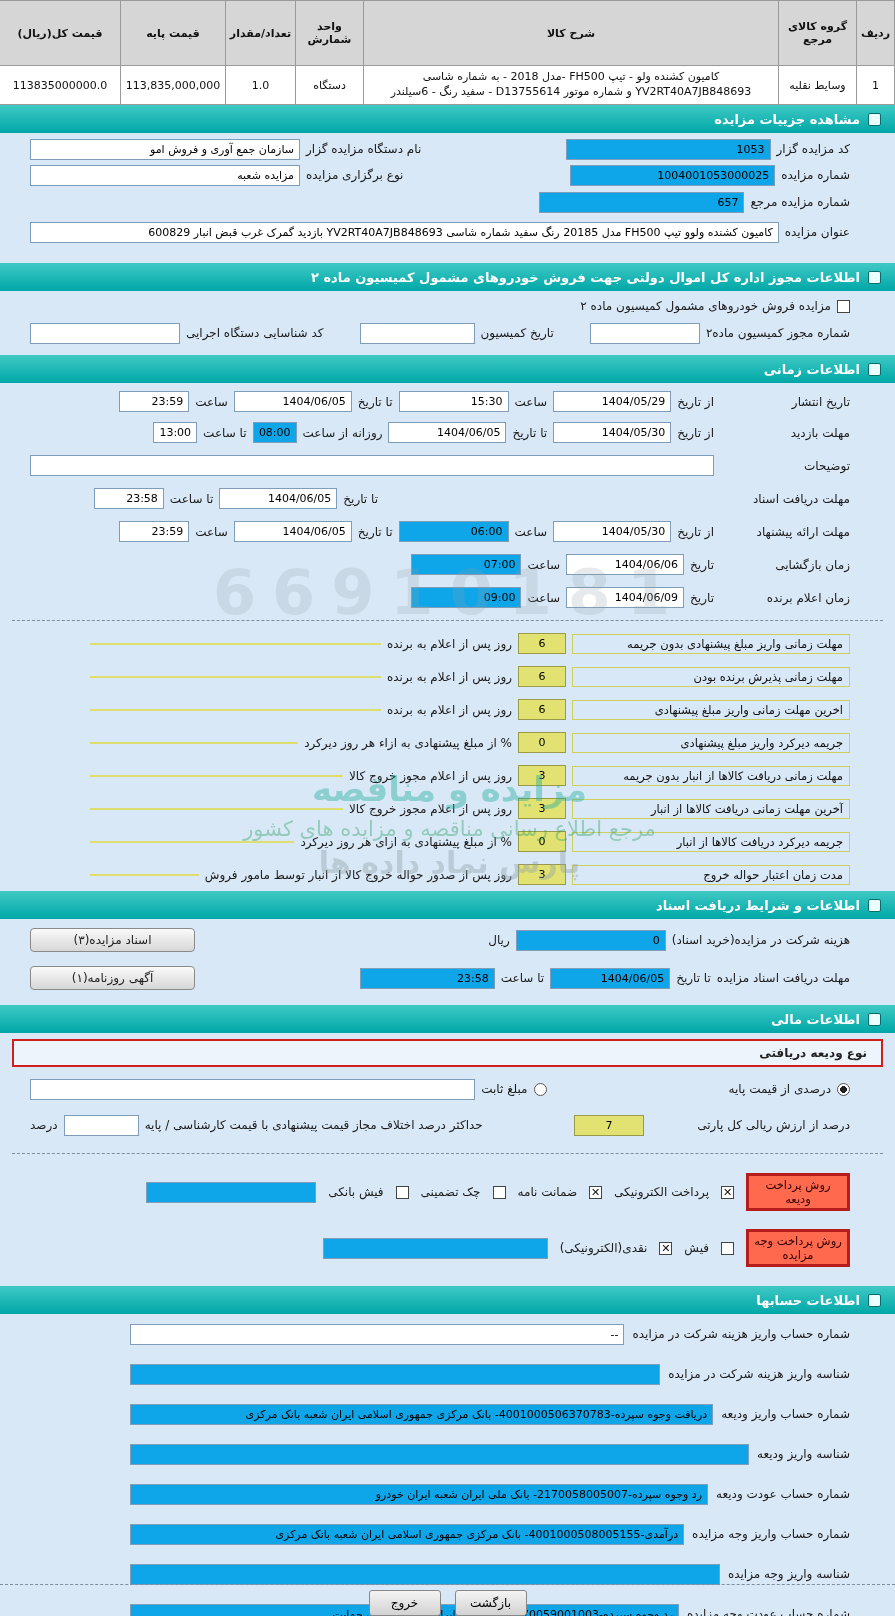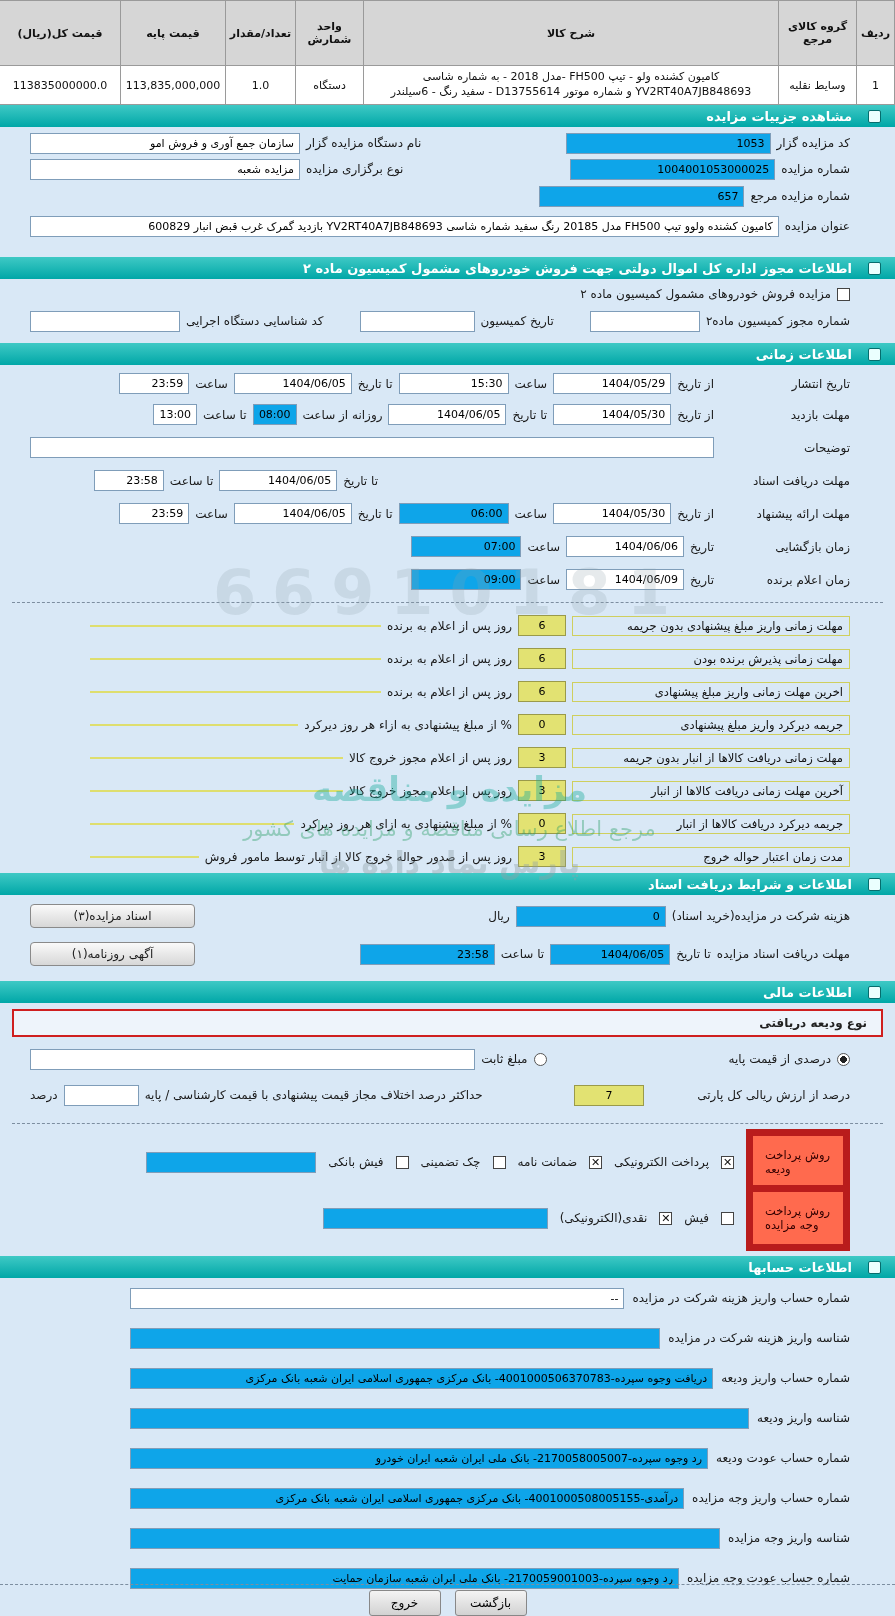--- a/index.html
+++ b/index.html
@@ -8,22 +8,22 @@
     background:#d9e8f6;direction:rtl;
     font-family:"DejaVu Sans","Liberation Sans",sans-serif;
     font-size:12px;color:#111;
   }
   
   table.items{width:100%;border-collapse:collapse;background:#fff;table-layout:fixed}
   table.items th{background:#d6d6d6;border:1px solid #9a9a9a;font-size:11px;padding:19px 2px;height:24px;font-weight:bold}
   table.items td{border:1px solid #9a9a9a;font-size:11px;text-align:center;padding:2px;height:34px;background:#fff}
   td.desc{font-size:10.5px;line-height:1.35}
   
-  .tealbar{height:22px;background:linear-gradient(180deg,#3fc9c5,#00a7a7);color:#fff;font-weight:bold;
-    font-size:13px;display:flex;align-items:center;gap:16px;padding:0 14px}
+  .tealbar{height:28px;background:linear-gradient(180deg,#3fc9c5,#00a7a7);color:#fff;font-weight:bold;
+    font-size:13px;display:flex;align-items:center;gap:8px;padding:0 14px}
   .tealbar .sq{width:11px;height:11px;background:#eafffe;border:1px solid #056d6d;border-radius:2px;flex:0 0 auto}
   .mt6{margin-top:6px}.mt10{margin-top:10px}
   
   .row{display:flex;align-items:center;gap:6px;padding:0 45px 0 30px;box-sizing:border-box}
   .h26{height:26px}.h28{height:28px}.h32{height:32px}.h33{height:33px}
   .h34{height:34px}.h36{height:36px}.h38{height:38px}.h42{height:42px}.h56{height:56px}
   .lbl{white-space:nowrap;color:#1a1a1a}
   .inp{background:#fff;border:1px solid #7f9db9;height:21px;box-sizing:border-box;font-size:11px;
     line-height:19px;padding:0 5px;overflow:hidden;white-space:nowrap;color:#000}
   .yel{background:#0ea5e9}
@@ -45,23 +45,23 @@
     border-radius:4px;font-size:12px;font-family:inherit;color:#222;cursor:pointer}
   .fbtn{height:26px;min-width:72px;background:linear-gradient(#f4f4f4,#d2d2d2);border:1px solid #888;
     border-radius:3px;font-family:inherit;font-size:12px;cursor:pointer}
   .pen-lbl{width:278px;flex:0 0 auto;border:1px solid #cfcf5e;padding:2px 6px;box-sizing:border-box;
     font-size:11.5px;white-space:nowrap;overflow:hidden}
   .yline{flex:1;height:0;border-top:2px solid #dede6e;margin-left:60px}
   .dash{border-top:1px dashed #7d8ea0;margin:6px 12px}
   .dash2{border-top:1px dashed #7d8ea0;margin:10px 12px}
   .red-row{border:2px solid #cf1f1f;margin:6px 12px 4px;height:24px;display:flex;align-items:center;
     padding:0 14px;font-weight:bold;color:#222;background:#eef4fb}
-  .red-lbl{background:#ff6a4e;border:7px solid #b91c1c;color:#330000;width:104px;min-height:38px;
-    display:flex;align-items:center;justify-content:center;text-align:left;font-size:11.5px;
-    padding:12px;box-sizing:border-box;flex:0 0 auto}
+  .red-lbl{background:#ff6a4e;border:3px solid #b91c1c;color:#330000;width:104px;min-height:38px;
+    display:flex;align-items:center;justify-content:center;text-align:center;font-size:11.5px;
+    padding:2px;box-sizing:border-box;flex:0 0 auto}
   .acc-row{display:flex;align-items:center;gap:8px;height:40px;padding:0 45px 0 130px;box-sizing:border-box}
   
   .footer{position:absolute;bottom:0;left:0;right:0;height:32px;display:flex;align-items:flex-start;
     justify-content:center;gap:14px;border-top:1px dashed #7d8ea0;padding-top:5px;box-sizing:border-box}
   
   .wm{position:absolute;top:556px;left:2px;width:100%;text-align:center;pointer-events:none;z-index:9;opacity:.4}
   .wm-digits{font-size:62px;color:#8fa0a8;letter-spacing:16px;font-weight:bold;opacity:.55;direction:ltr}
   .wm-l1{font-size:34px;color:#18ab9c;font-weight:bold;margin-top:140px}
   .wm-l2{font-size:21px;color:#2b9e66;margin-top:8px}
   .wm-l3{font-size:30px;color:#8fa0a8;font-weight:bold;margin-top:4px}

